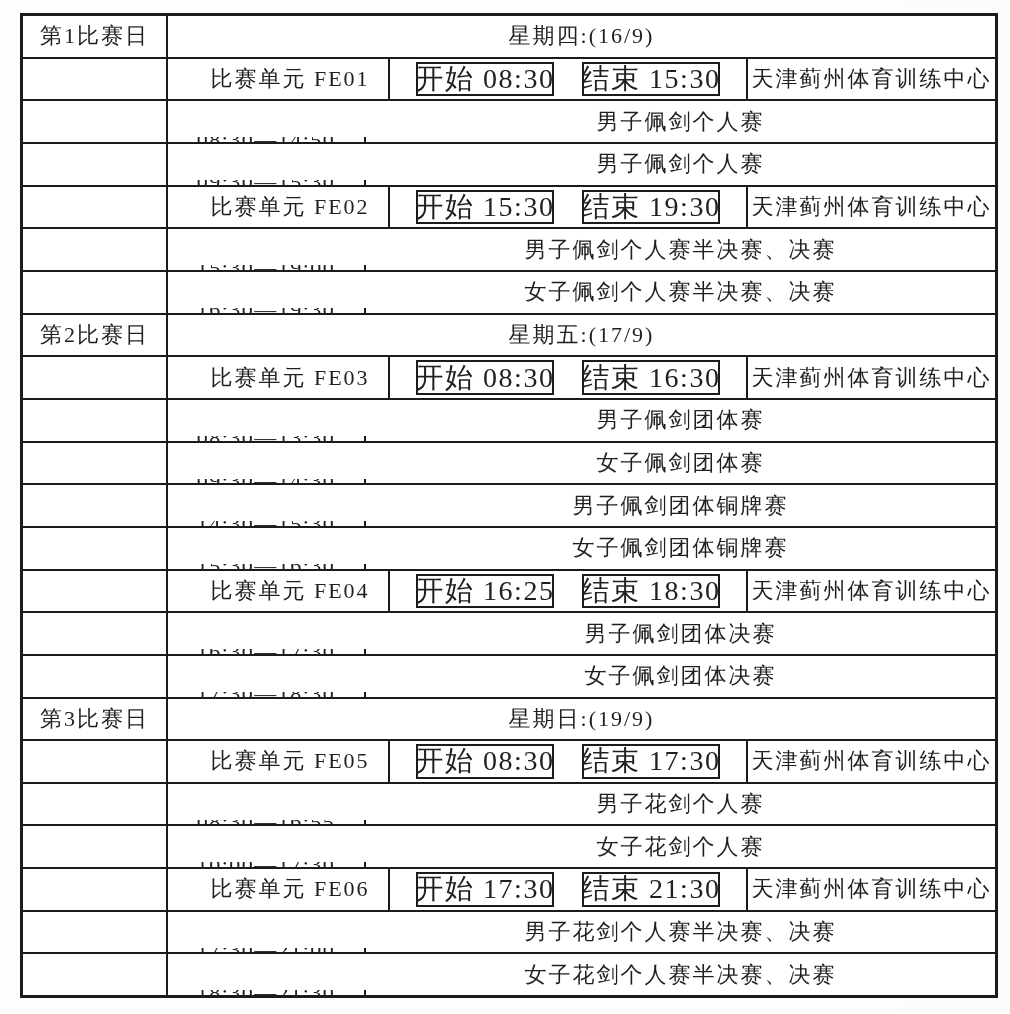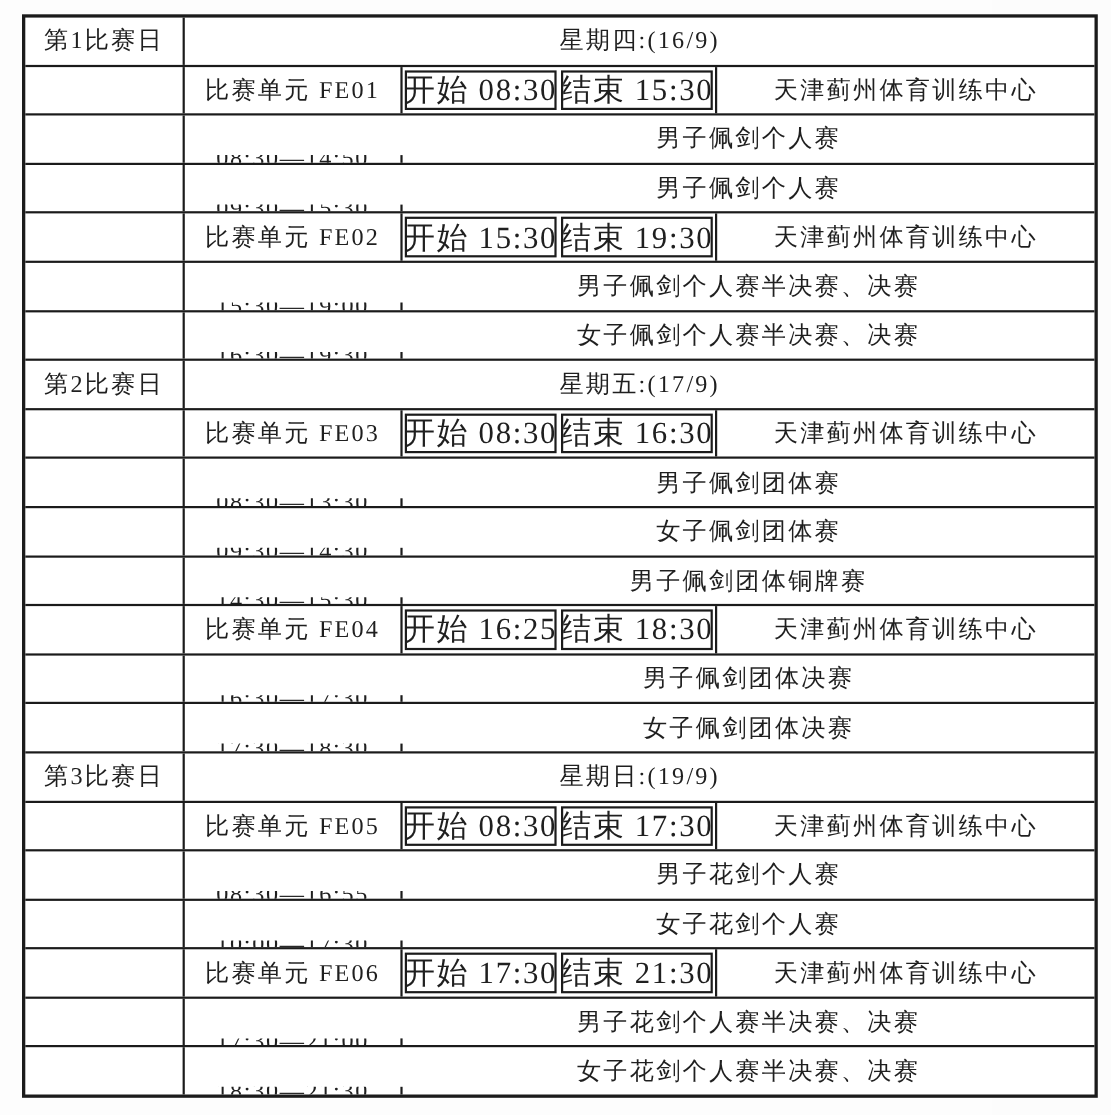--- a/index.html
+++ b/index.html
@@ -24,21 +24,21 @@
     flex-direction: column;
   }
   .row {
     flex: 1;
     display: grid;
     border-top: 2px solid #1b1b1b;
     min-height: 0;
   }
   .row:first-child { border-top: none; }
   .row.day   { grid-template-columns: 145px 1fr; }
-  .row.unit  { grid-template-columns: 145px 198px 142px 142px 1fr; }
+  .row.unit  { grid-template-columns: 145px 198px 142px 142px 1fr; gap: 24px; }
   .row.event { grid-template-columns: 145px 198px 1fr; }
   .cell {
     display: flex;
     align-items: center;
     justify-content: center;
     font-size: 22px;
     letter-spacing: 2px;
     white-space: nowrap;
     overflow: hidden;
     min-width: 0;
@@ -133,20 +133,25 @@
       <div class="row event">
         <div class="cell br"></div>
         <div class="cell br num">09:30—14:30</div>
         <div class="cell">女子佩剑团体赛</div>
       </div>
       <div class="row event">
         <div class="cell br"></div>
         <div class="cell br num">14:30—15:30</div>
         <div class="cell">男子佩剑团体铜牌赛</div>
       </div>
+      <div class="row event">
+        <div class="cell br"></div>
+        <div class="cell br num">15:30—16:30</div>
+        <div class="cell">女子佩剑团体铜牌赛</div>
+      </div>
       <div class="row unit">
         <div class="cell br"></div>
         <div class="cell br">比赛单元 FE04</div>
         <div class="cell boxcell">
           <div class="ibox">开始 16:25</div>
         </div>
         <div class="cell boxcell">
           <div class="ibox">结束 18:30</div>
         </div>
         <div class="cell bl">天津蓟州体育训练中心</div>

